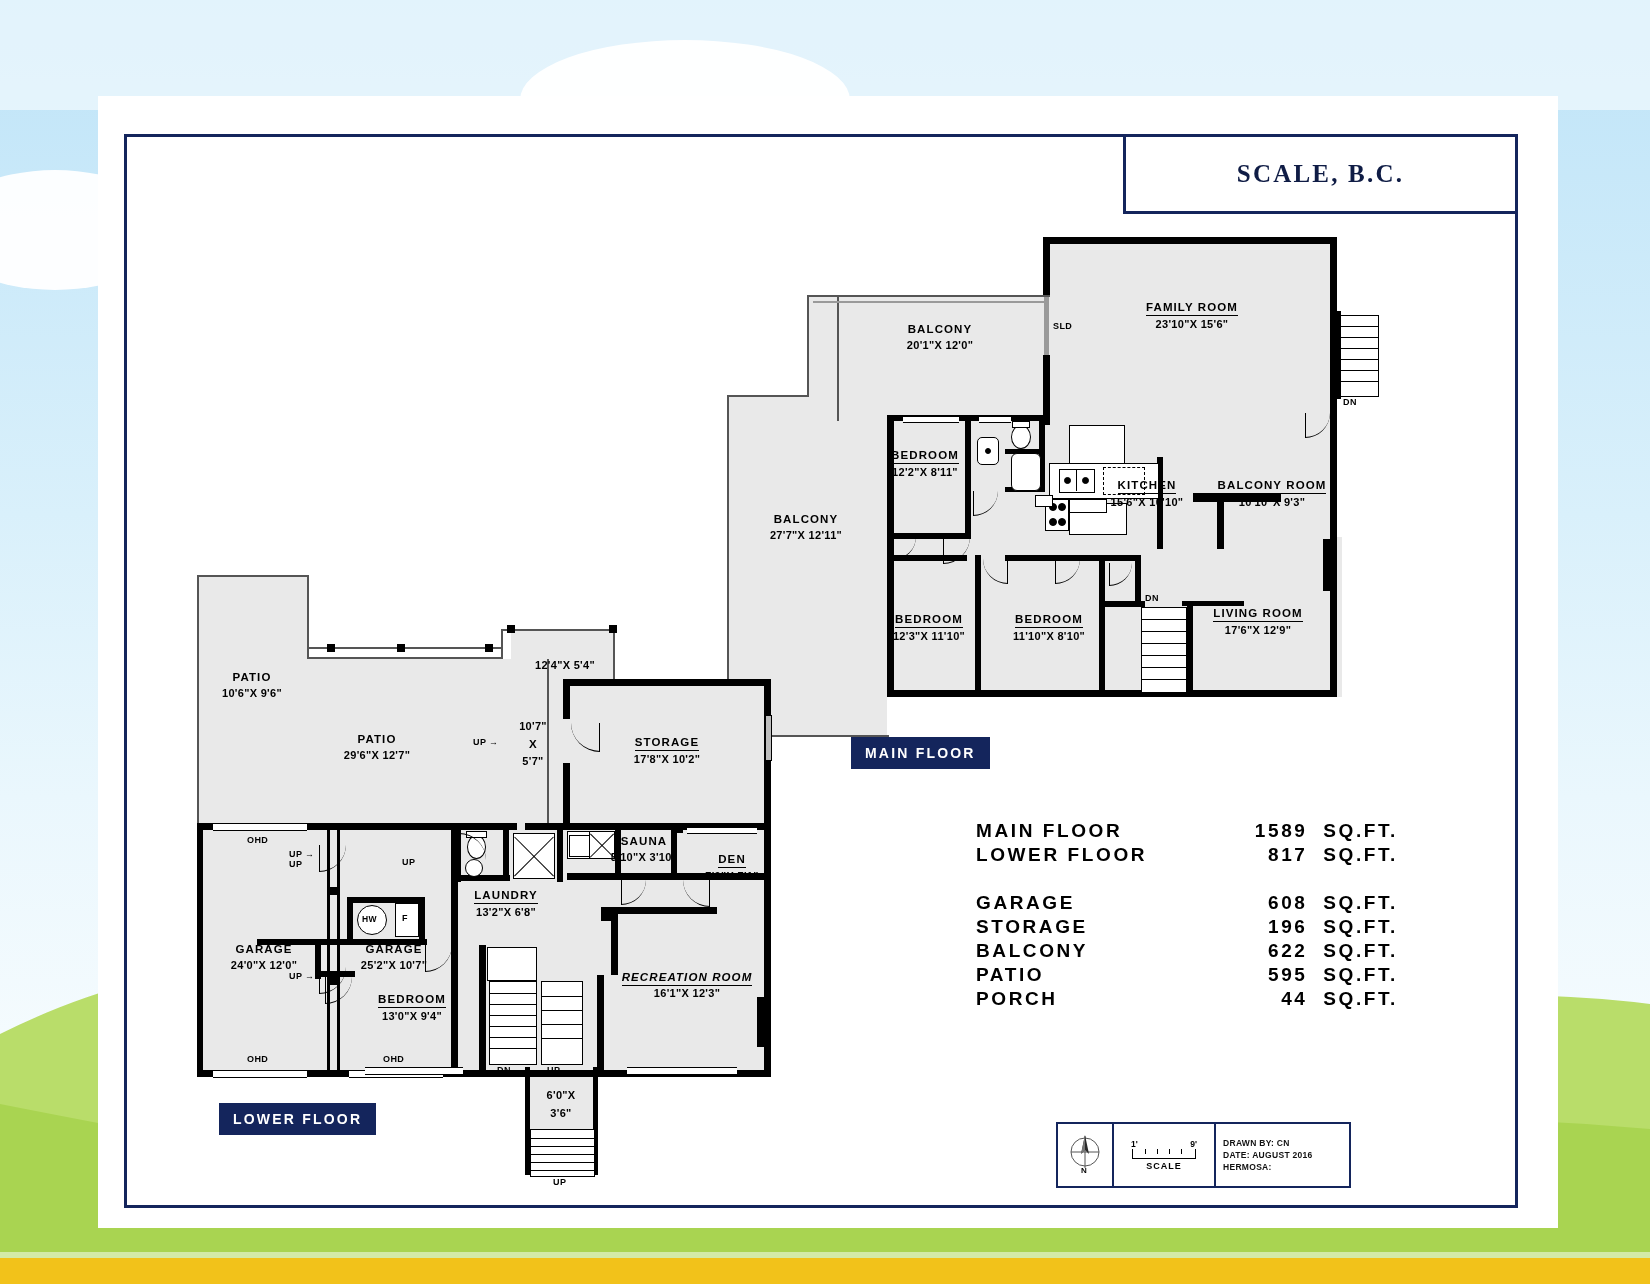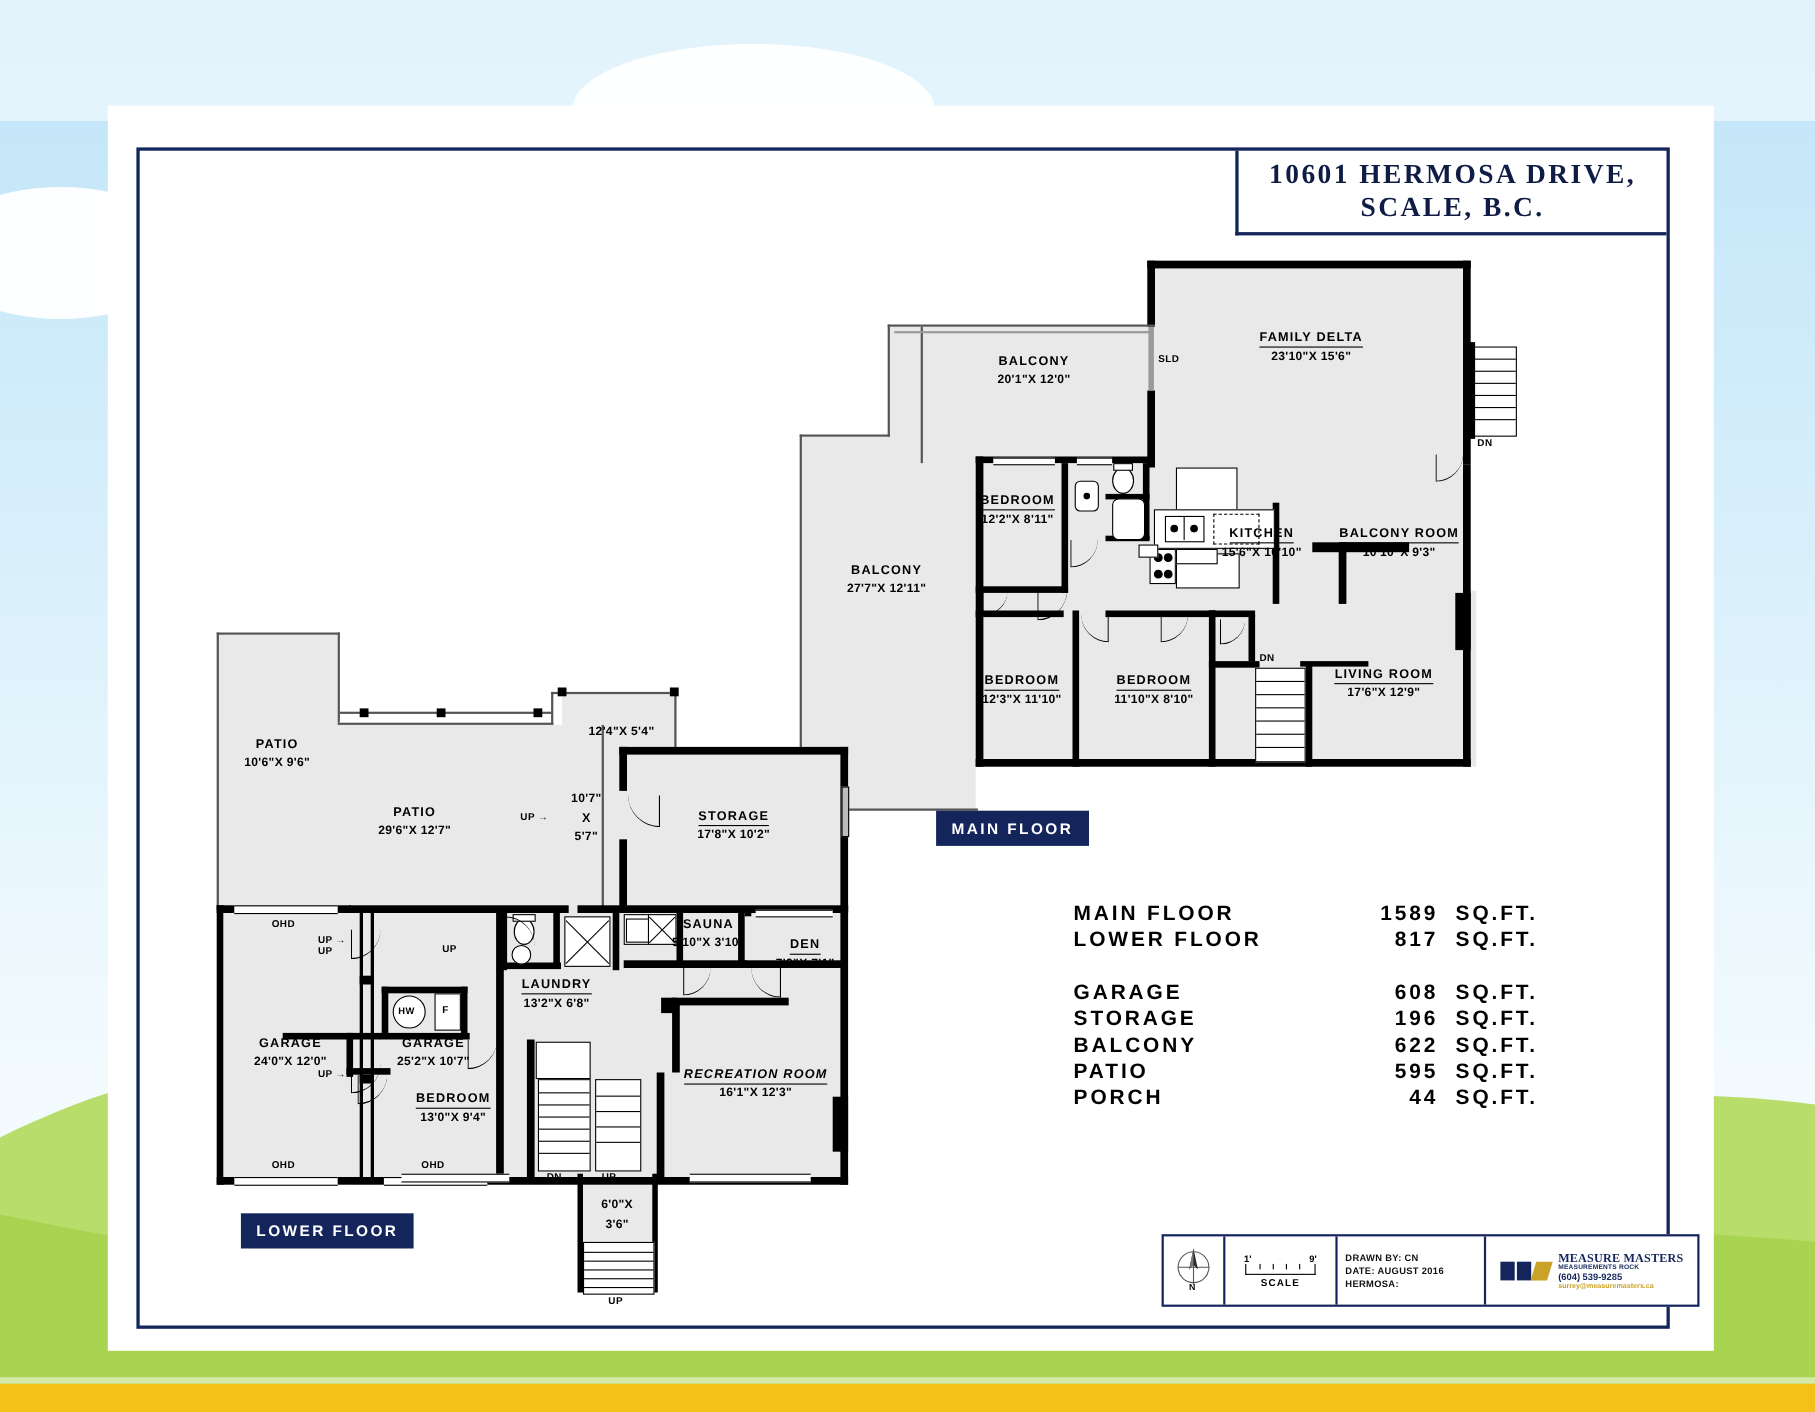--- a/index.html
+++ b/index.html
@@ -100,21 +100,20 @@
 
 <div id="page"></div>
 
 <div style="position:absolute;left:148px;top:144px;width:290px;height:160px;background:#cfe8f7;border-radius:48% 52% 60% 40%/55% 45% 58% 42%;"></div>
 <div style="position:absolute;left:185px;top:186px;width:250px;height:120px;background:#cfe8f7;border-radius:50% 50% 42% 58%/52% 48% 50% 50%;"></div>
 <div style="position:absolute;left:166px;top:148px;width:20px;height:14px;border-top:3px solid #b08858;border-left:3px solid #b08858;border-radius:8px 0 0 0;"></div>
 
 <div id="sheet">
 
   <div id="title-box">
-    <div>10601 HERMOSA DRIVE,</div>
     <div>SCALE, B.C.</div>
   </div>
 
   <div style="position:absolute;left:600px;top:100px;width:690px;height:520px;">
 
     <div class="room" style="left:0px;top:160px;width:160px;height:340px;"></div>
     <div class="room" style="left:80px;top:60px;width:250px;height:120px;"></div>
 
     <div class="room" style="left:112px;top:60px;width:210px;height:125px;"></div>
 
@@ -210,21 +209,21 @@
       <div class="tread" style="top:35px;"></div>
         <div class="tread" style="top:47px;"></div>
       <div class="tread" style="top:59px;"></div>
         <div class="tread" style="top:71px;"></div>
     </div>
     <div class="tiny" style="left:418px;top:356px;">DN</div>
 
     <div class="tiny" style="left:326px;top:84px;">SLD</div>
 
     <div class="lbl" style="left:390px;top:60px;width:150px;">
-      <span class="nm">FAMILY DELTA</span>
+      <span class="nm">FAMILY ROOM</span>
       <span class="dm">23'10"X  15'6"</span>
     </div>
     <div class="lbl nolead" style="left:138px;top:82px;width:150px;">
       <span class="nm">BALCONY</span>
       <span class="dm">20'1"X  12'0"</span>
     </div>
     <div class="lbl nolead" style="left:4px;top:272px;width:150px;">
       <span class="nm">BALCONY</span>
       <span class="dm">27'7"X  12'11"</span>
     </div>
@@ -524,28 +523,15 @@
       </div>
       <div class="cap">SCALE</div>
     </div>
 
     <div class="cell drawnby">
       <span>DRAWN BY: CN</span>
       <span>DATE: AUGUST 2016</span>
       <span>HERMOSA:</span>
     </div>
 
-    <div class="cell logo">
-      <div class="mm">
-        <div class="sq"></div>
-        <div class="sq"></div>
-        <div class="sw"></div>
-      </div>
-      <div class="txt">
-        <span class="t1">MEASURE MASTERS</span>
-        <span class="t2">MEASUREMENTS ROCK</span>
-        <span class="t3">(604) 539-9285</span>
-        <span class="t4">surrey@measuremasters.ca</span>
-      </div>
-    </div>
   </div>
 
 </div>
 
 </body></html>

